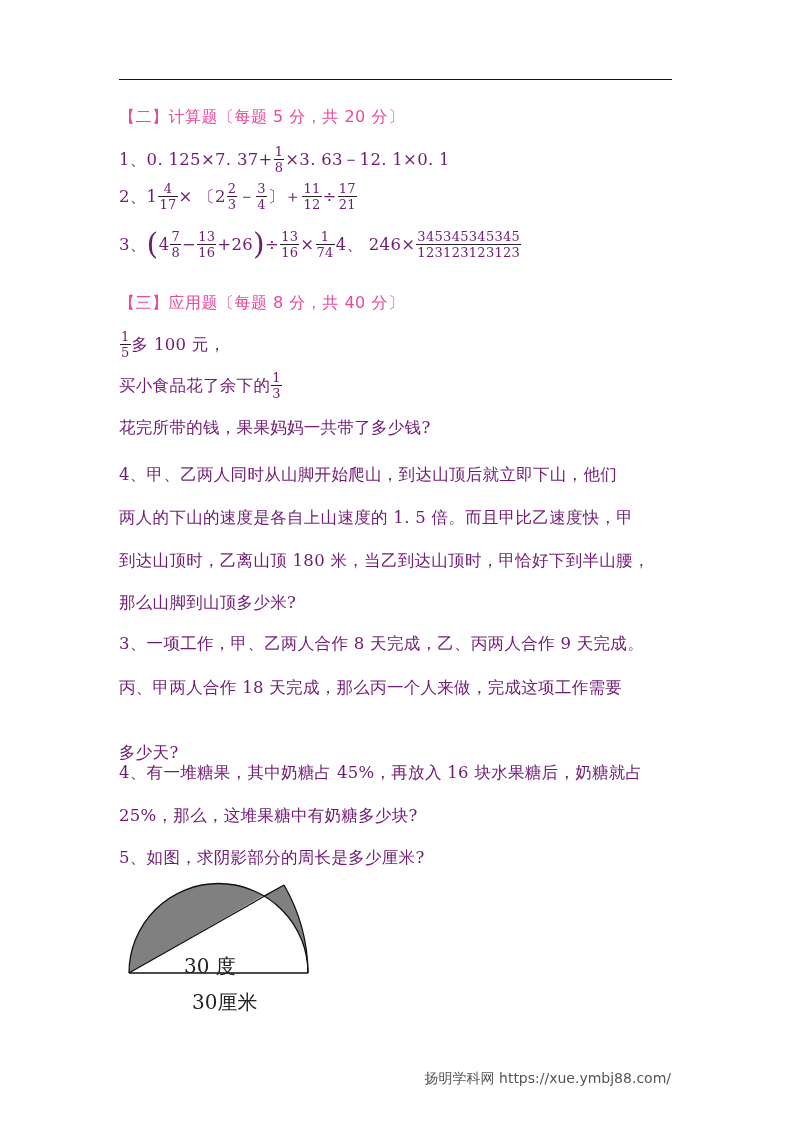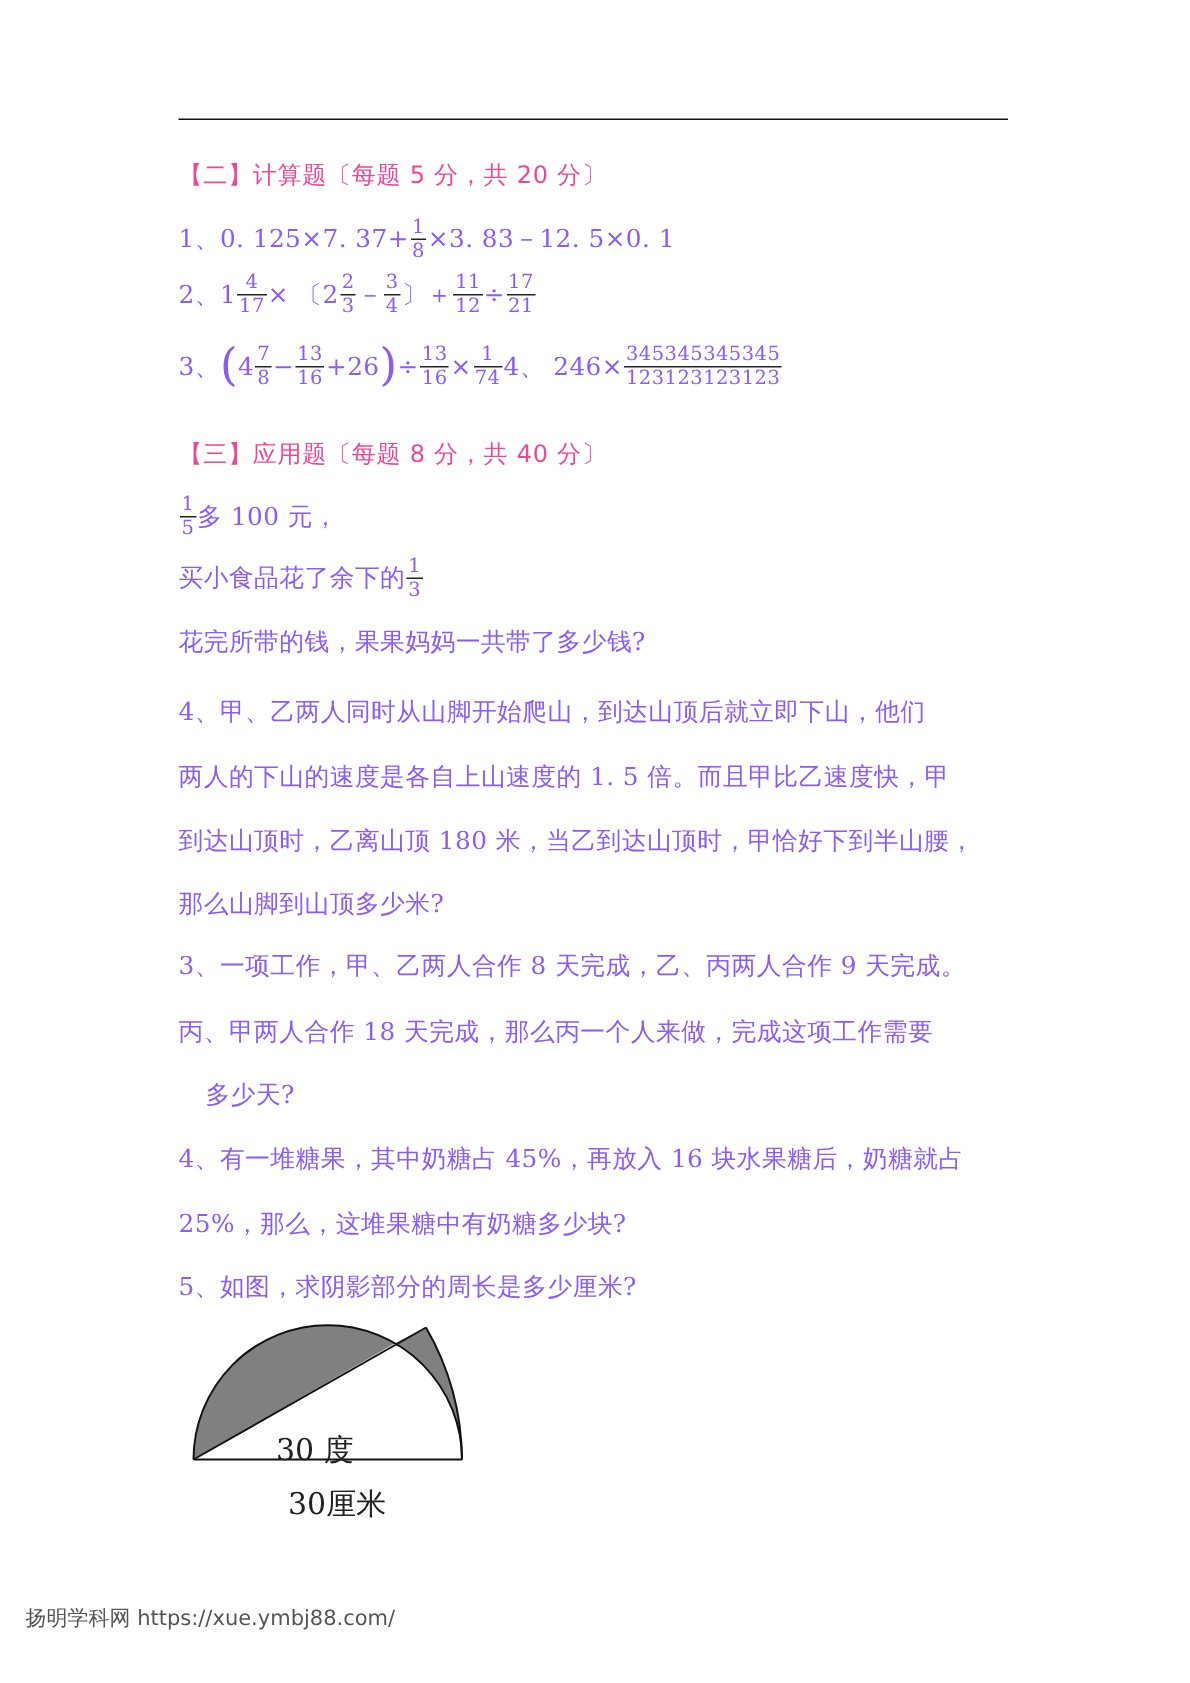--- a/index.html
+++ b/index.html
@@ -6,46 +6,46 @@
   body {
     width:793px; height:1122px; background:#ffffff; position:relative; overflow:hidden;
     font-family:"DejaVu Serif","Liberation Serif",serif; color:#1a1a1a;
   }
   .rule { position:absolute; left:119px; top:79px; width:553px; height:1px; background:#111; }
   .heading {
     position:absolute; left:119px; font-family:"DejaVu Sans","Liberation Sans",sans-serif;
     font-weight:normal; font-size:16px; letter-spacing:0.5px; color:#ec4899; white-space:nowrap;
   }
   .line {
-    position:absolute; left:119px; font-size:16.5px; white-space:nowrap; color:#8b5cf6;
+    position:absolute; left:119px; font-size:16.5px; white-space:nowrap; color:#701a75;
     letter-spacing:0.3px;
   }
   .frac {
     display:inline-block; vertical-align:middle; text-align:center; font-size:13px;
     line-height:15px; margin:0 1px; position:relative; top:-1px;
   }
   .frac .num { display:block; border-bottom:1px solid #222; padding:0 1px; }
   .frac .den { display:block; padding:0 1px; }
   .bigparen { font-size:30px; vertical-align:middle; font-weight:200; position:relative; top:-2px; }
   .figure { position:absolute; left:0; top:0; }
   .fig-label { position:absolute; font-size:20px; white-space:nowrap; color:#222; }
   .footer {
-    position:absolute; top:1070px; left:17px; width:671px; text-align:left;
+    position:absolute; top:1070px; left:0; width:671px; text-align:right;
     font-family:"DejaVu Sans","Liberation Sans",sans-serif; font-size:14px; color:#555;
   }
 </style>
 </head>
 <body>
 
 <div class="rule"></div>
 
 <div class="heading" style="top:107px;">【二】计算题〔每题 5 分，共 20 分〕</div>
 
 <div class="line" style="top:145px;">
-  <span>1、0. 125×7. 37+</span><span class="frac"><span class="num">1</span><span class="den">8</span></span><span>×3. 83－12. 5×0. 1</span>
+  <span>1、0. 125×7. 37+</span><span class="frac"><span class="num">1</span><span class="den">8</span></span><span>×3. 63－12. 1×0. 1</span>
 </div>
 
 <div class="line" style="top:182px;">
   <span>2、1</span><span class="frac"><span class="num">4</span><span class="den">17</span></span><span>× 〔2</span><span class="frac"><span class="num">2</span><span class="den">3</span></span><span>－</span><span class="frac"><span class="num">3</span><span class="den">4</span></span><span>〕＋</span><span class="frac"><span class="num">11</span><span class="den">12</span></span><span>÷</span><span class="frac"><span class="num">17</span><span class="den">21</span></span>
 </div>
 
 <div class="line" style="top:228px;">
   <span>3、</span><span class="bigparen">(</span><span>4</span><span class="frac"><span class="num">7</span><span class="den">8</span></span><span>−</span><span class="frac"><span class="num">13</span><span class="den">16</span></span><span>+26</span><span class="bigparen">)</span><span>÷</span><span class="frac"><span class="num">13</span><span class="den">16</span></span><span>×</span><span class="frac"><span class="num">1</span><span class="den">74</span></span><span>4、</span>&nbsp;<span>246×</span><span class="frac"><span class="num">345345345345</span><span class="den">123123123123</span></span>
 </div>
 
@@ -59,21 +59,21 @@
 </div>
 <div class="line" style="top:417px;">花完所带的钱，果果妈妈一共带了多少钱?</div>
 
 <div class="line" style="top:464px;">4、甲、乙两人同时从山脚开始爬山，到达山顶后就立即下山，他们</div>
 <div class="line" style="top:507px;">两人的下山的速度是各自上山速度的 1. 5 倍。而且甲比乙速度快，甲</div>
 <div class="line" style="top:550px;">到达山顶时，乙离山顶 180 米，当乙到达山顶时，甲恰好下到半山腰，</div>
 <div class="line" style="top:592px;">那么山脚到山顶多少米?</div>
 
 <div class="line" style="top:633px;">3、一项工作，甲、乙两人合作 8 天完成，乙、丙两人合作 9 天完成。</div>
 <div class="line" style="top:677px;">丙、甲两人合作 18 天完成，那么丙一个人来做，完成这项工作需要</div>
-<div class="line" style="top:719px;margin-left:18px;">多少天?</div>
+<div class="line" style="top:742px;">多少天?</div>
 
 <div class="line" style="top:762px;">4、有一堆糖果，其中奶糖占 45%，再放入 16 块水果糖后，奶糖就占</div>
 <div class="line" style="top:805px;">25%，那么，这堆果糖中有奶糖多少块?</div>
 
 <div class="line" style="top:847px;">5、如图，求阴影部分的周长是多少厘米?</div>
 
 <svg class="figure" width="793" height="1122">
   <defs>
     <clipPath id="semi">
       <path d="M129,973 A89.5,89.5 0 0 1 308,973 Z"></path>

